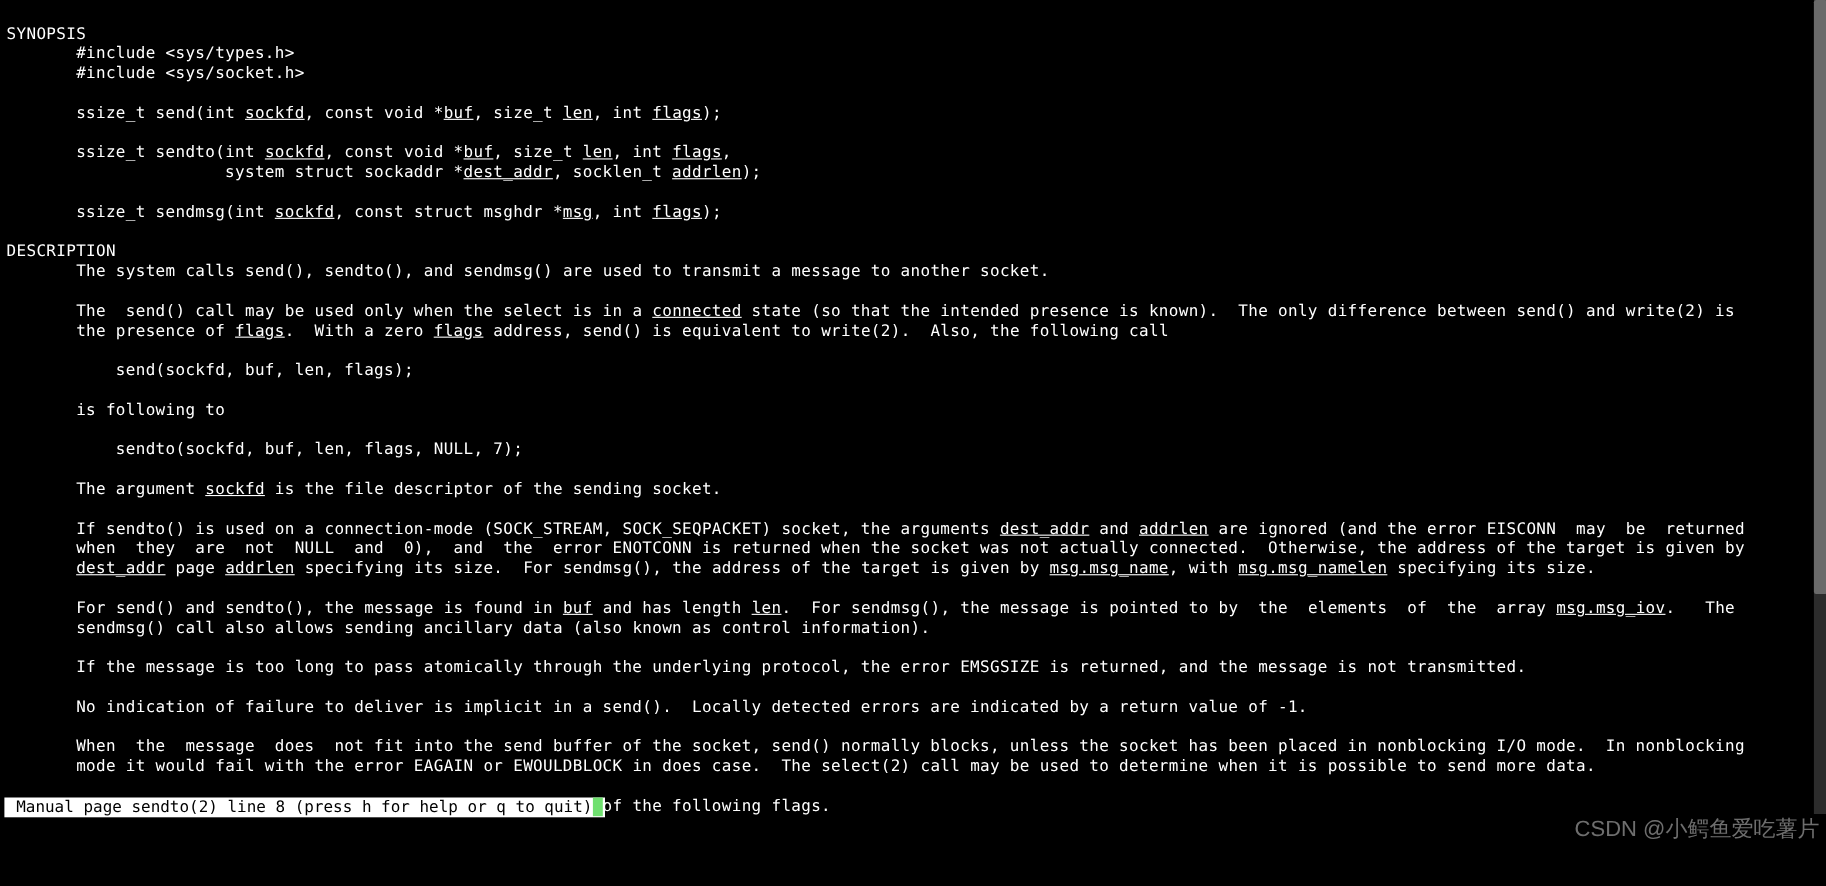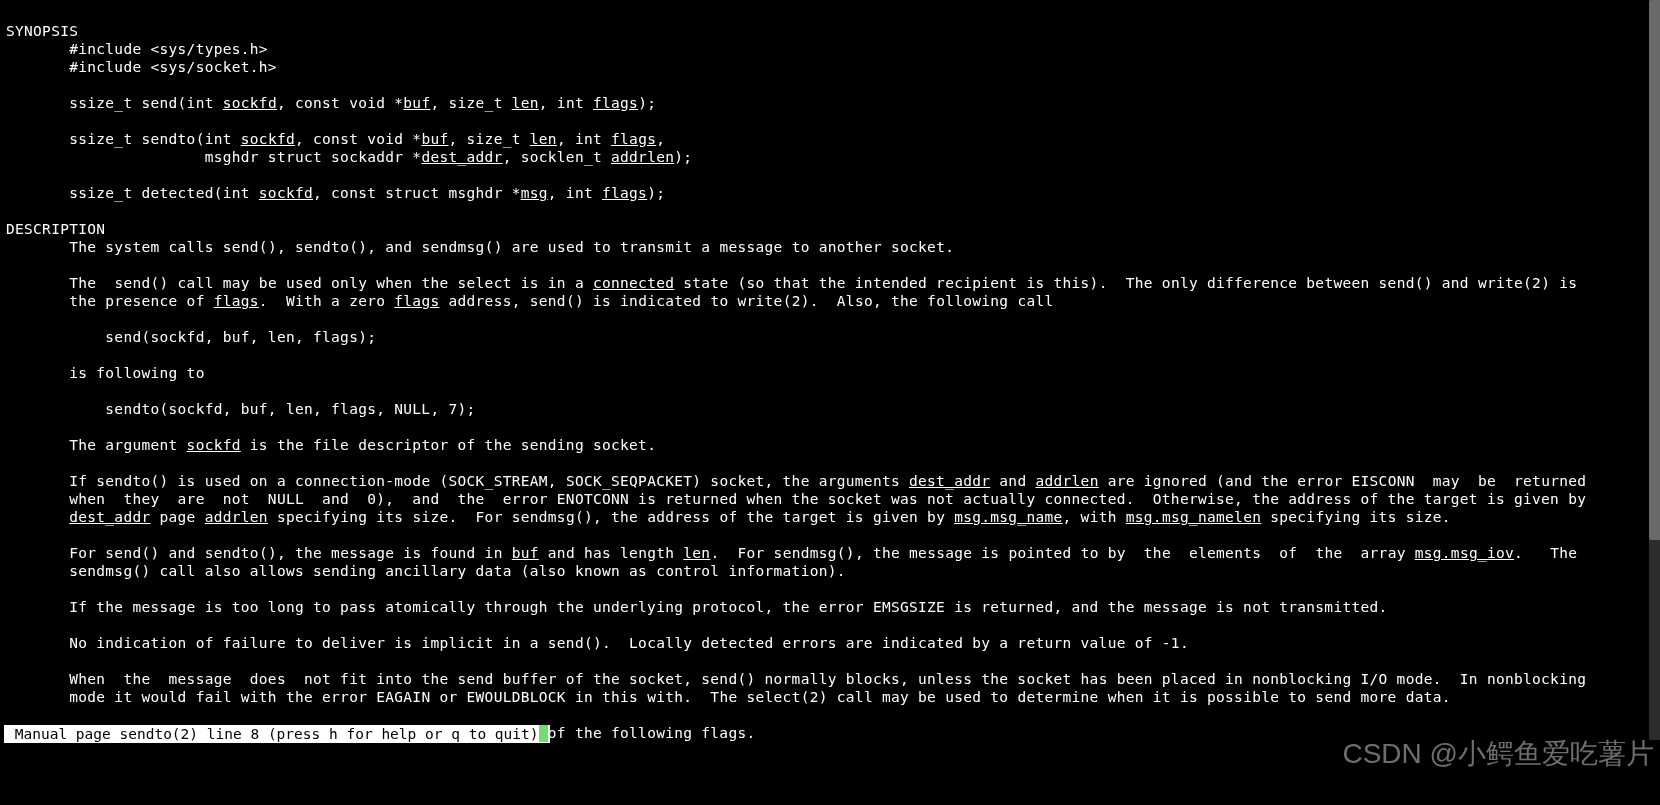--- a/index.html
+++ b/index.html
@@ -45,21 +45,21 @@
     background: #6fe06f;
     vertical-align: text-bottom;
     margin-left: 0;
   }
   .watermark {
     position: absolute;
     right: 6px;
     bottom: 42px;
     color: rgba(200,200,200,0.55);
     font-family: "Microsoft YaHei", "PingFang SC", sans-serif;
-    font-size: 28px;
+    font-size: 20px;
     letter-spacing: 0;
   }
   .scrollbar {
     position: absolute;
     right: -1px;
     top: 0;
     width: 12px;
     height: 740px;
     background: #2c2c2c;
   }
@@ -78,29 +78,29 @@
 
 <div class="page">
 <div class="content">
 <span class="b">SYNOPSIS</span>
        <span class="b">#include &lt;sys/types.h&gt;</span>
        <span class="b">#include &lt;sys/socket.h&gt;</span>
 
        <span class="b">ssize_t send(int </span><span class="b u">sockfd</span><span class="b">, const void *</span><span class="b u">buf</span><span class="b">, size_t </span><span class="b u">len</span><span class="b">, int </span><span class="b u">flags</span><span class="b">);</span>
 
        <span class="b">ssize_t sendto(int </span><span class="b u">sockfd</span><span class="b">, const void *</span><span class="b u">buf</span><span class="b">, size_t </span><span class="b u">len</span><span class="b">, int </span><span class="b u">flags</span><span class="b">,</span>
-                      <span class="b">msghdr struct sockaddr *</span><span class="b u">dest_addr</span><span class="b">, socklen_t </span><span class="b u">addrlen</span><span class="b">);</span>
+                      <span class="b">system struct sockaddr *</span><span class="b u">dest_addr</span><span class="b">, socklen_t </span><span class="b u">addrlen</span><span class="b">);</span>
 
-       <span class="b">ssize_t detected(int </span><span class="b u">sockfd</span><span class="b">, const struct msghdr *</span><span class="b u">msg</span><span class="b">, int </span><span class="b u">flags</span><span class="b">);</span>
+       <span class="b">ssize_t sendmsg(int </span><span class="b u">sockfd</span><span class="b">, const struct msghdr *</span><span class="b u">msg</span><span class="b">, int </span><span class="b u">flags</span><span class="b">);</span>
 
 <span class="b">DESCRIPTION</span>
        <span>The system calls </span><span class="b">send</span><span>(), </span><span class="b">sendto</span><span>(), and </span><span class="b">sendmsg</span><span>() are used to transmit a message to another socket.</span>
 
-       <span>The  </span><span class="b">send</span><span>() call may be used only when the select is in a </span><span class="u">connected</span><span> state (so that the intended recipient is this).  The only difference between </span><span class="b">send</span><span>() and </span><span class="b">write</span><span>(2) is</span>
-       <span>the presence of </span><span class="u">flags</span><span>.  With a zero </span><span class="u">flags</span><span> address, </span><span class="b">send</span><span>() is indicated to </span><span class="b">write</span><span>(2).  Also, the following call</span>
+       <span>The  </span><span class="b">send</span><span>() call may be used only when the select is in a </span><span class="u">connected</span><span> state (so that the intended presence is known).  The only difference between </span><span class="b">send</span><span>() and </span><span class="b">write</span><span>(2) is</span>
+       <span>the presence of </span><span class="u">flags</span><span>.  With a zero </span><span class="u">flags</span><span> address, </span><span class="b">send</span><span>() is equivalent to </span><span class="b">write</span><span>(2).  Also, the following call</span>
 
            <span>send(sockfd, buf, len, flags);</span>
 
        <span>is following to</span>
 
            <span>sendto(sockfd, buf, len, flags, NULL, 7);</span>
 
        <span>The argument </span><span class="u">sockfd</span><span> is the file descriptor of the sending socket.</span>
 
        <span>If </span><span class="b">sendto</span><span>() is used on a connection-mode (</span><span class="b">SOCK_STREAM</span><span>, </span><span class="b">SOCK_SEQPACKET</span><span>) socket, the arguments </span><span class="u">dest_addr</span><span> and </span><span class="u">addrlen</span><span> are ignored (and the error </span><span class="b">EISCONN</span><span>  may  be  returned</span>
@@ -108,21 +108,21 @@
        <span class="u">dest_addr</span><span> page </span><span class="u">addrlen</span><span> specifying its size.  For </span><span class="b">sendmsg</span><span>(), the address of the target is given by </span><span class="u">msg.msg_name</span><span>, with </span><span class="u">msg.msg_namelen</span><span> specifying its size.</span>
 
        <span>For </span><span class="b">send</span><span>() and </span><span class="b">sendto</span><span>(), the message is found in </span><span class="u">buf</span><span> and has length </span><span class="u">len</span><span>.  For </span><span class="b">sendmsg</span><span>(), the message is pointed to by  the  elements  of  the  array </span><span class="u">msg.msg_iov</span><span>.   The</span>
        <span class="b">sendmsg</span><span>() call also allows sending ancillary data (also known as control information).</span>
 
        <span>If the message is too long to pass atomically through the underlying protocol, the error </span><span class="b">EMSGSIZE</span><span> is returned, and the message is not transmitted.</span>
 
        <span>No indication of failure to deliver is implicit in a </span><span class="b">send</span><span>().  Locally detected errors are indicated by a return value of -1.</span>
 
        <span>When  the  message  does  not fit into the send buffer of the socket, </span><span class="b">send</span><span>() normally blocks, unless the socket has been placed in nonblocking I/O mode.  In nonblocking</span>
-       <span>mode it would fail with the error </span><span class="b">EAGAIN</span><span> or </span><span class="b">EWOULDBLOCK</span><span> in this with.  The </span><span class="b">select</span><span>(2) call may be used to determine when it is possible to send more data.</span>
+       <span>mode it would fail with the error </span><span class="b">EAGAIN</span><span> or </span><span class="b">EWOULDBLOCK</span><span> in does case.  The </span><span class="b">select</span><span>(2) call may be used to determine when it is possible to send more data.</span>
 
        <span>The </span><span class="u">flags</span><span> argument is the bitwise OR of zero or more of the following flags.</span>
 </div>
 
 <div class="statusbar"><span> Manual page sendto(2) line 8 (press h for help or q to quit)</span><span class="cursor"></span></div>
 
 <div class="scrollbar">
   <div class="scroll-thumb"></div>
 </div>
 

